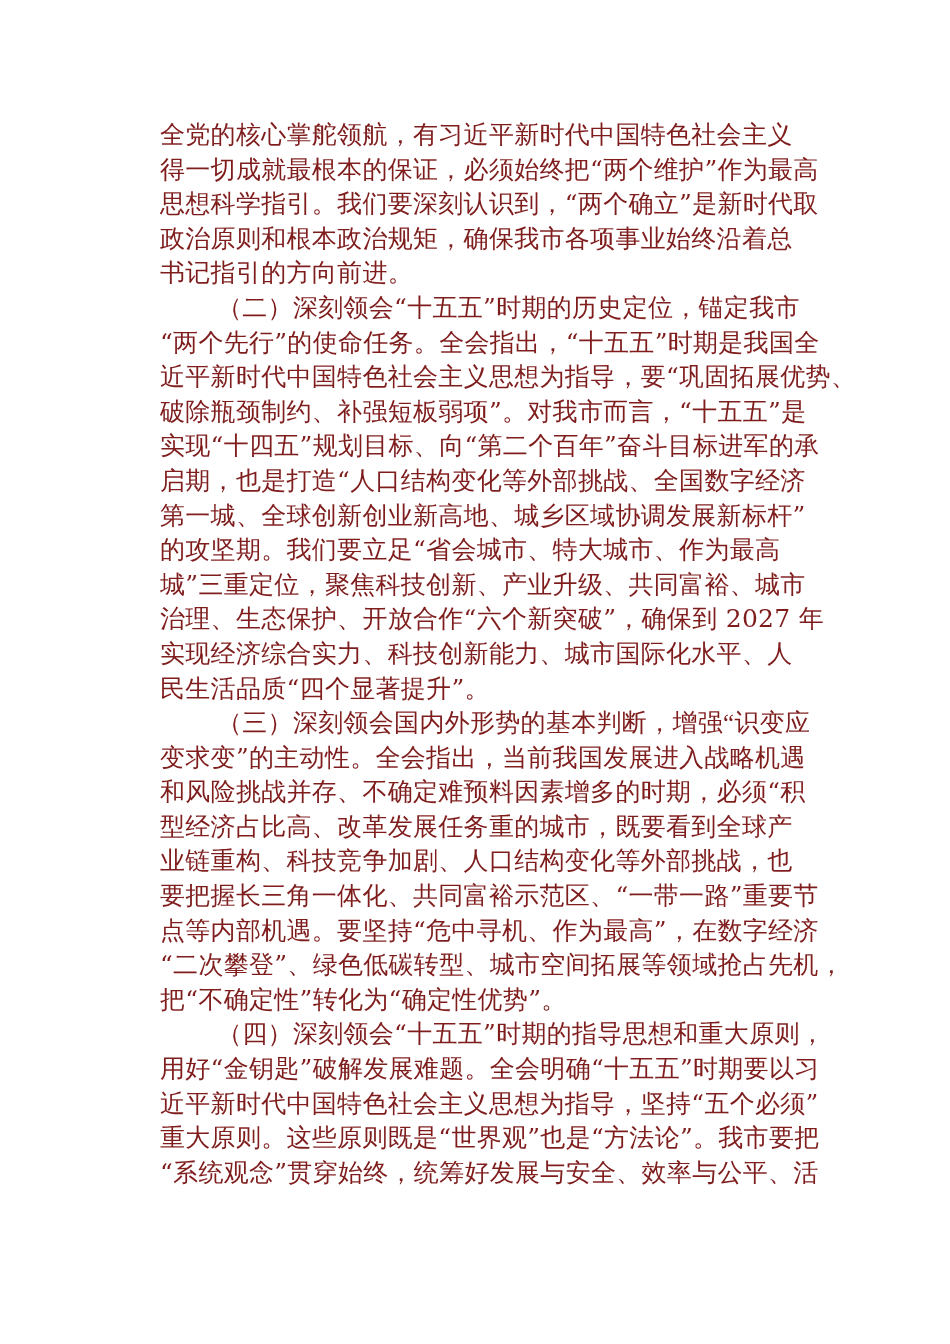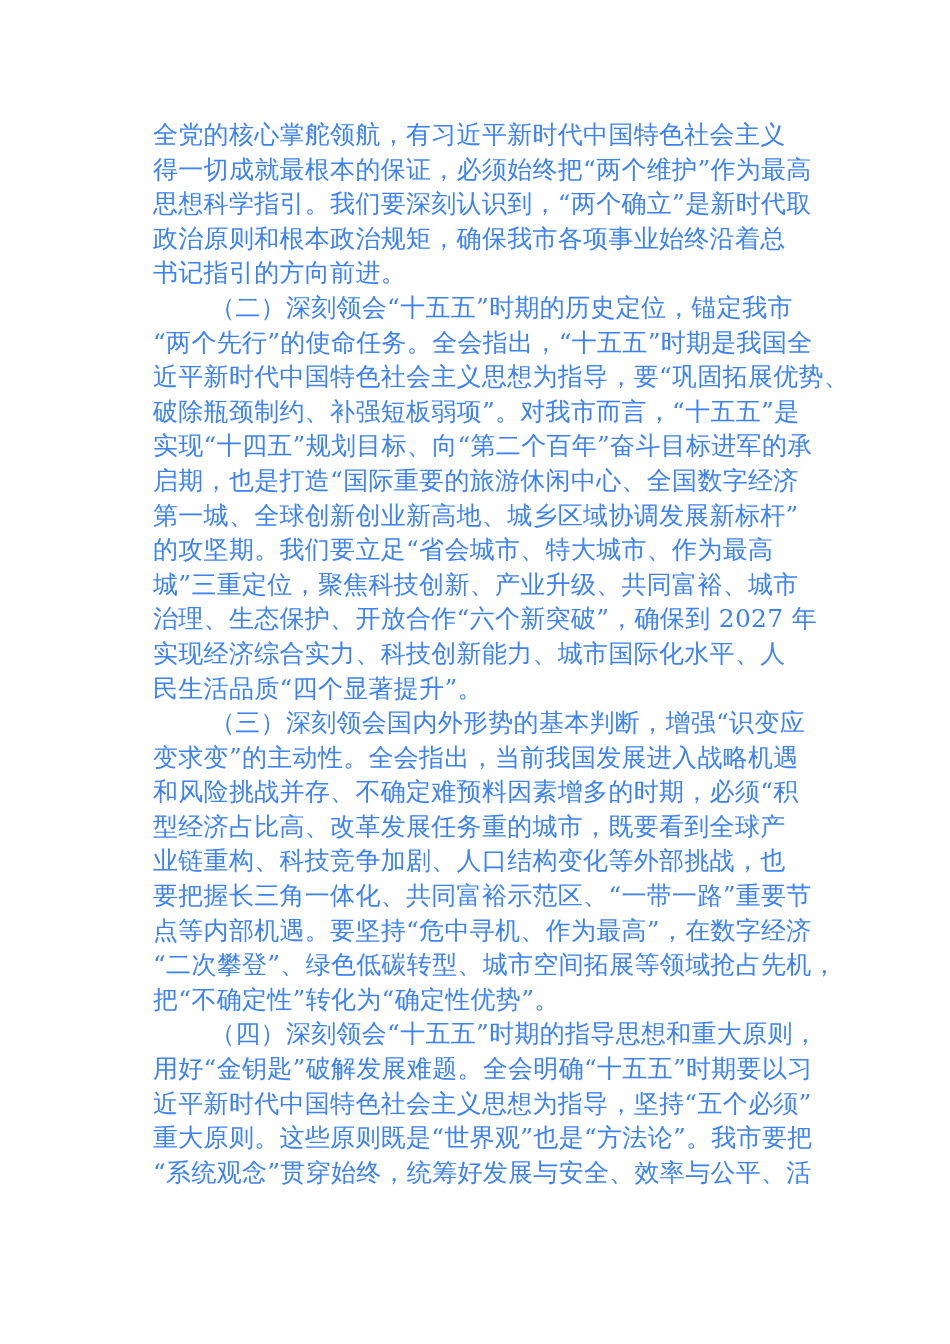--- a/index.html
+++ b/index.html
@@ -1,25 +1,25 @@
 <!DOCTYPE html>
 <html><head>
 <meta charset="utf-8">
 <style>
   html, body { margin: 0; padding: 0; background: #ffffff; }
   body { width: 950px; height: 1344px; position: relative; overflow: hidden; }
   .page {
     position: absolute;
-    left: 153px;
+    left: 160px;
     top: 118px;
     width: 660px;
     font-family: "DejaVu Serif", "Liberation Serif", serif;
     font-size: 25px;
     line-height: 34.6px;
-    color: #3b82f6;
+    color: #7f1d1d;
   }
   .para {
     margin: 0;
     text-align: justify;
     text-justify: inter-character;
     word-break: break-all;
   }
   .line { display: block; white-space: nowrap; letter-spacing: 0.3px; }
 </style>
 </head>
@@ -33,31 +33,31 @@
     <span class="line">政治原则和根本政治规矩，确保我市各项事业始终沿着总</span>
     <span class="line">书记指引的方向前进。</span>
   </div>
 
   <div class="para">
     <span class="line" style="padding-left:57px;">（二）深刻领会“十五五”时期的历史定位，锚定我市</span>
     <span class="line">“两个先行”的使命任务。全会指出，“十五五”时期是我国全</span>
     <span class="line">近平新时代中国特色社会主义思想为指导，要“巩固拓展优势、</span>
     <span class="line">破除瓶颈制约、补强短板弱项”。对我市而言，“十五五”是</span>
     <span class="line">实现“十四五”规划目标、向“第二个百年”奋斗目标进军的承</span>
-    <span class="line">启期，也是打造“国际重要的旅游休闲中心、全国数字经济</span>
+    <span class="line">启期，也是打造“人口结构变化等外部挑战、全国数字经济</span>
     <span class="line">第一城、全球创新创业新高地、城乡区域协调发展新标杆”</span>
     <span class="line">的攻坚期。我们要立足“省会城市、特大城市、作为最高</span>
     <span class="line">城”三重定位，聚焦科技创新、产业升级、共同富裕、城市</span>
     <span class="line">治理、生态保护、开放合作“六个新突破”，确保到 2027 年</span>
     <span class="line">实现经济综合实力、科技创新能力、城市国际化水平、人</span>
     <span class="line">民生活品质“四个显著提升”。</span>
   </div>
 
   <div class="para">
-    <span class="line" style="padding-left:57px;">（三）深刻领会国内外形势的基本判断，增强“识变应</span>
+    <span class="line" style="padding-left:57px;font-family:Liberation Serif, serif;">（三）深刻领会国内外形势的基本判断，增强“识变应</span>
     <span class="line">变求变”的主动性。全会指出，当前我国发展进入战略机遇</span>
     <span class="line">和风险挑战并存、不确定难预料因素增多的时期，必须“积</span>
     <span class="line">型经济占比高、改革发展任务重的城市，既要看到全球产</span>
     <span class="line">业链重构、科技竞争加剧、人口结构变化等外部挑战，也</span>
     <span class="line">要把握长三角一体化、共同富裕示范区、“一带一路”重要节</span>
     <span class="line">点等内部机遇。要坚持“危中寻机、作为最高”，在数字经济</span>
     <span class="line">“二次攀登”、绿色低碳转型、城市空间拓展等领域抢占先机，</span>
     <span class="line">把“不确定性”转化为“确定性优势”。</span>
   </div>
 

